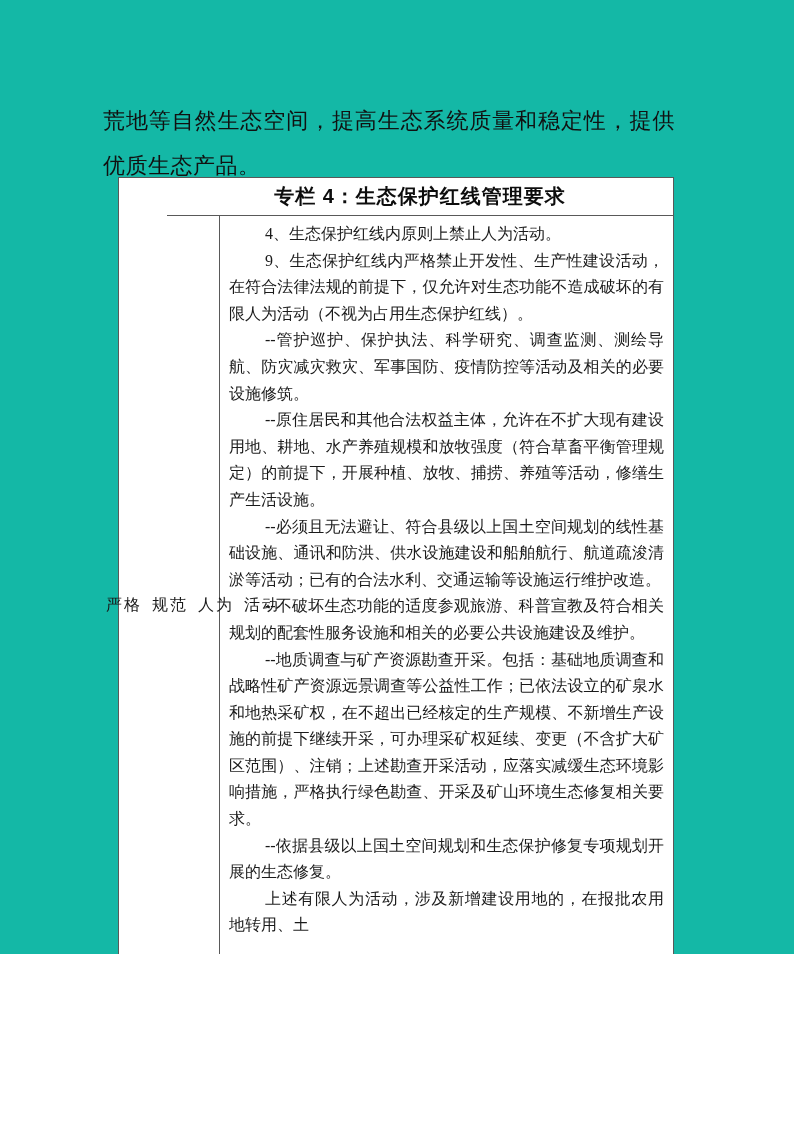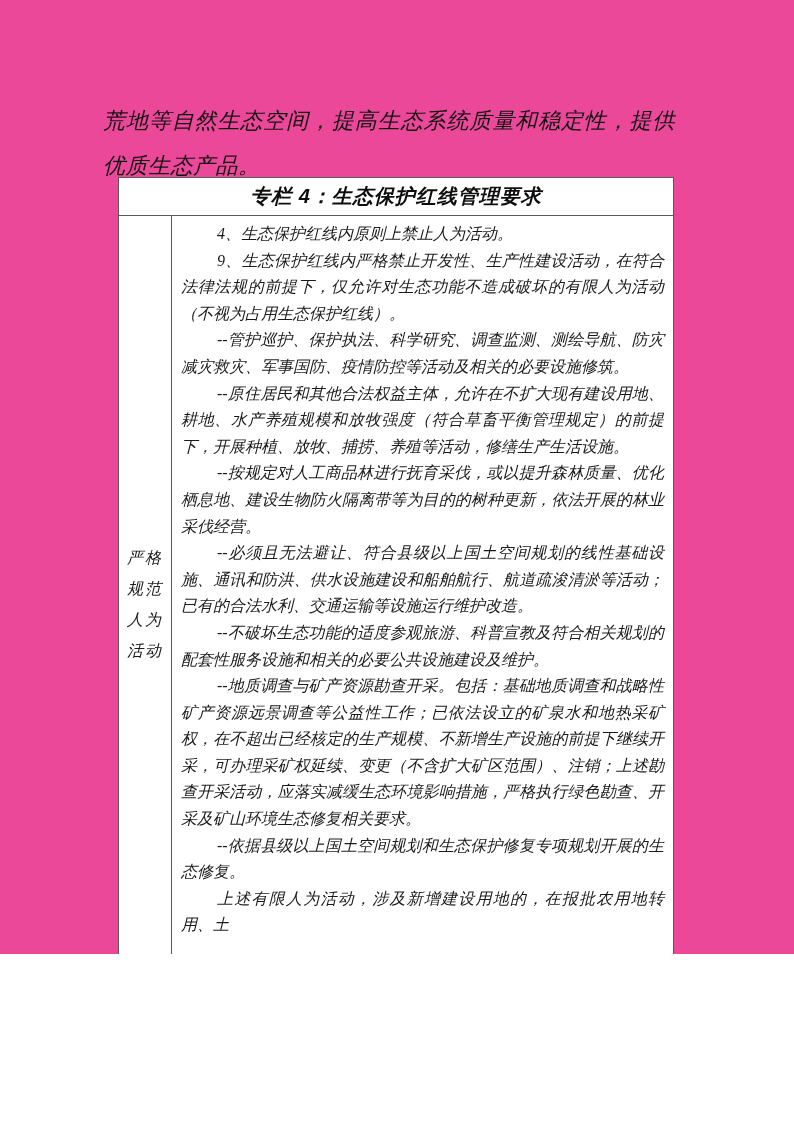--- a/index.html
+++ b/index.html
@@ -4,25 +4,24 @@
 <style>
   html, body {
     margin: 0;
     padding: 0;
     background: #ffffff;
   }
   .page {
     position: relative;
     width: 794px;
     height: 954px;
-    background: #ec4899;
+    background: #14b8a6;
     overflow: hidden;
     font-family: "Liberation Serif", "DejaVu Serif", serif;
     color: #1a1a1a;
-    font-style: italic;
   }
   
   .intro {
     position: absolute;
     left: 103px;
     top: 98px;
     width: 572px;
     margin: 0;
     font-size: 22px;
     line-height: 45px;
@@ -34,20 +33,21 @@
   
   .panel {
     position: absolute;
     left: 118px;
     top: 177px;
     width: 556px;
     height: 818px;
     border: 1px solid #595959;
     box-sizing: border-box;
     background: #ffffff;
+    padding-left: 48px;
   }
   .panel-header {
     height: 38px;
     border-bottom: 1px solid #595959;
     box-sizing: border-box;
     display: flex;
     align-items: center;
     justify-content: center;
     font-family: "Liberation Sans", "DejaVu Sans", sans-serif;
     font-weight: bold;
@@ -58,21 +58,20 @@
   .panel-body {
     display: flex;
     height: calc(100% - 38px);
     box-sizing: border-box;
   }
   .label-col {
     width: 53px;
     border-right: 1px solid #595959;
     box-sizing: border-box;
     display: flex;
-    flex-direction: column;
     align-items: center;
     justify-content: center;
     gap: 10px;
     font-size: 16px;
     color: #1a1a1a;
   }
   .label-col span {
     display: block;
     letter-spacing: 2px;
     white-space: nowrap;
@@ -122,21 +121,20 @@
         <span>规范</span>
         <span>人为</span>
         <span>活动</span>
       </div>
 
       <div class="content-col">
         <p>4、生态保护红线内原则上禁止人为活动。</p>
         <p>9、生态保护红线内严格禁止开发性、生产性建设活动，在符合法律法规的前提下，仅允许对生态功能不造成破坏的有限人为活动（不视为占用生态保护红线）。</p>
         <p>--管护巡护、保护执法、科学研究、调查监测、测绘导航、防灾减灾救灾、军事国防、疫情防控等活动及相关的必要设施修筑。</p>
         <p>--原住居民和其他合法权益主体，允许在不扩大现有建设用地、耕地、水产养殖规模和放牧强度（符合草畜平衡管理规定）的前提下，开展种植、放牧、捕捞、养殖等活动，修缮生产生活设施。</p>
-        <p>--按规定对人工商品林进行抚育采伐，或以提升森林质量、优化栖息地、建设生物防火隔离带等为目的的树种更新，依法开展的林业采伐经营。</p>
         <p>--必须且无法避让、符合县级以上国土空间规划的线性基础设施、通讯和防洪、供水设施建设和船舶航行、航道疏浚清淤等活动；已有的合法水利、交通运输等设施运行维护改造。</p>
         <p>--不破坏生态功能的适度参观旅游、科普宣教及符合相关规划的配套性服务设施和相关的必要公共设施建设及维护。</p>
         <p>--地质调查与矿产资源勘查开采。包括：基础地质调查和战略性矿产资源远景调查等公益性工作；已依法设立的矿泉水和地热采矿权，在不超出已经核定的生产规模、不新增生产设施的前提下继续开采，可办理采矿权延续、变更（不含扩大矿区范围）、注销；上述勘查开采活动，应落实减缓生态环境影响措施，严格执行绿色勘查、开采及矿山环境生态修复相关要求。</p>
         <p>--依据县级以上国土空间规划和生态保护修复专项规划开展的生态修复。</p>
         <p>上述有限人为活动，涉及新增建设用地的，在报批农用地转用、土</p>
       </div>
 
     </div>
   </div>
 

